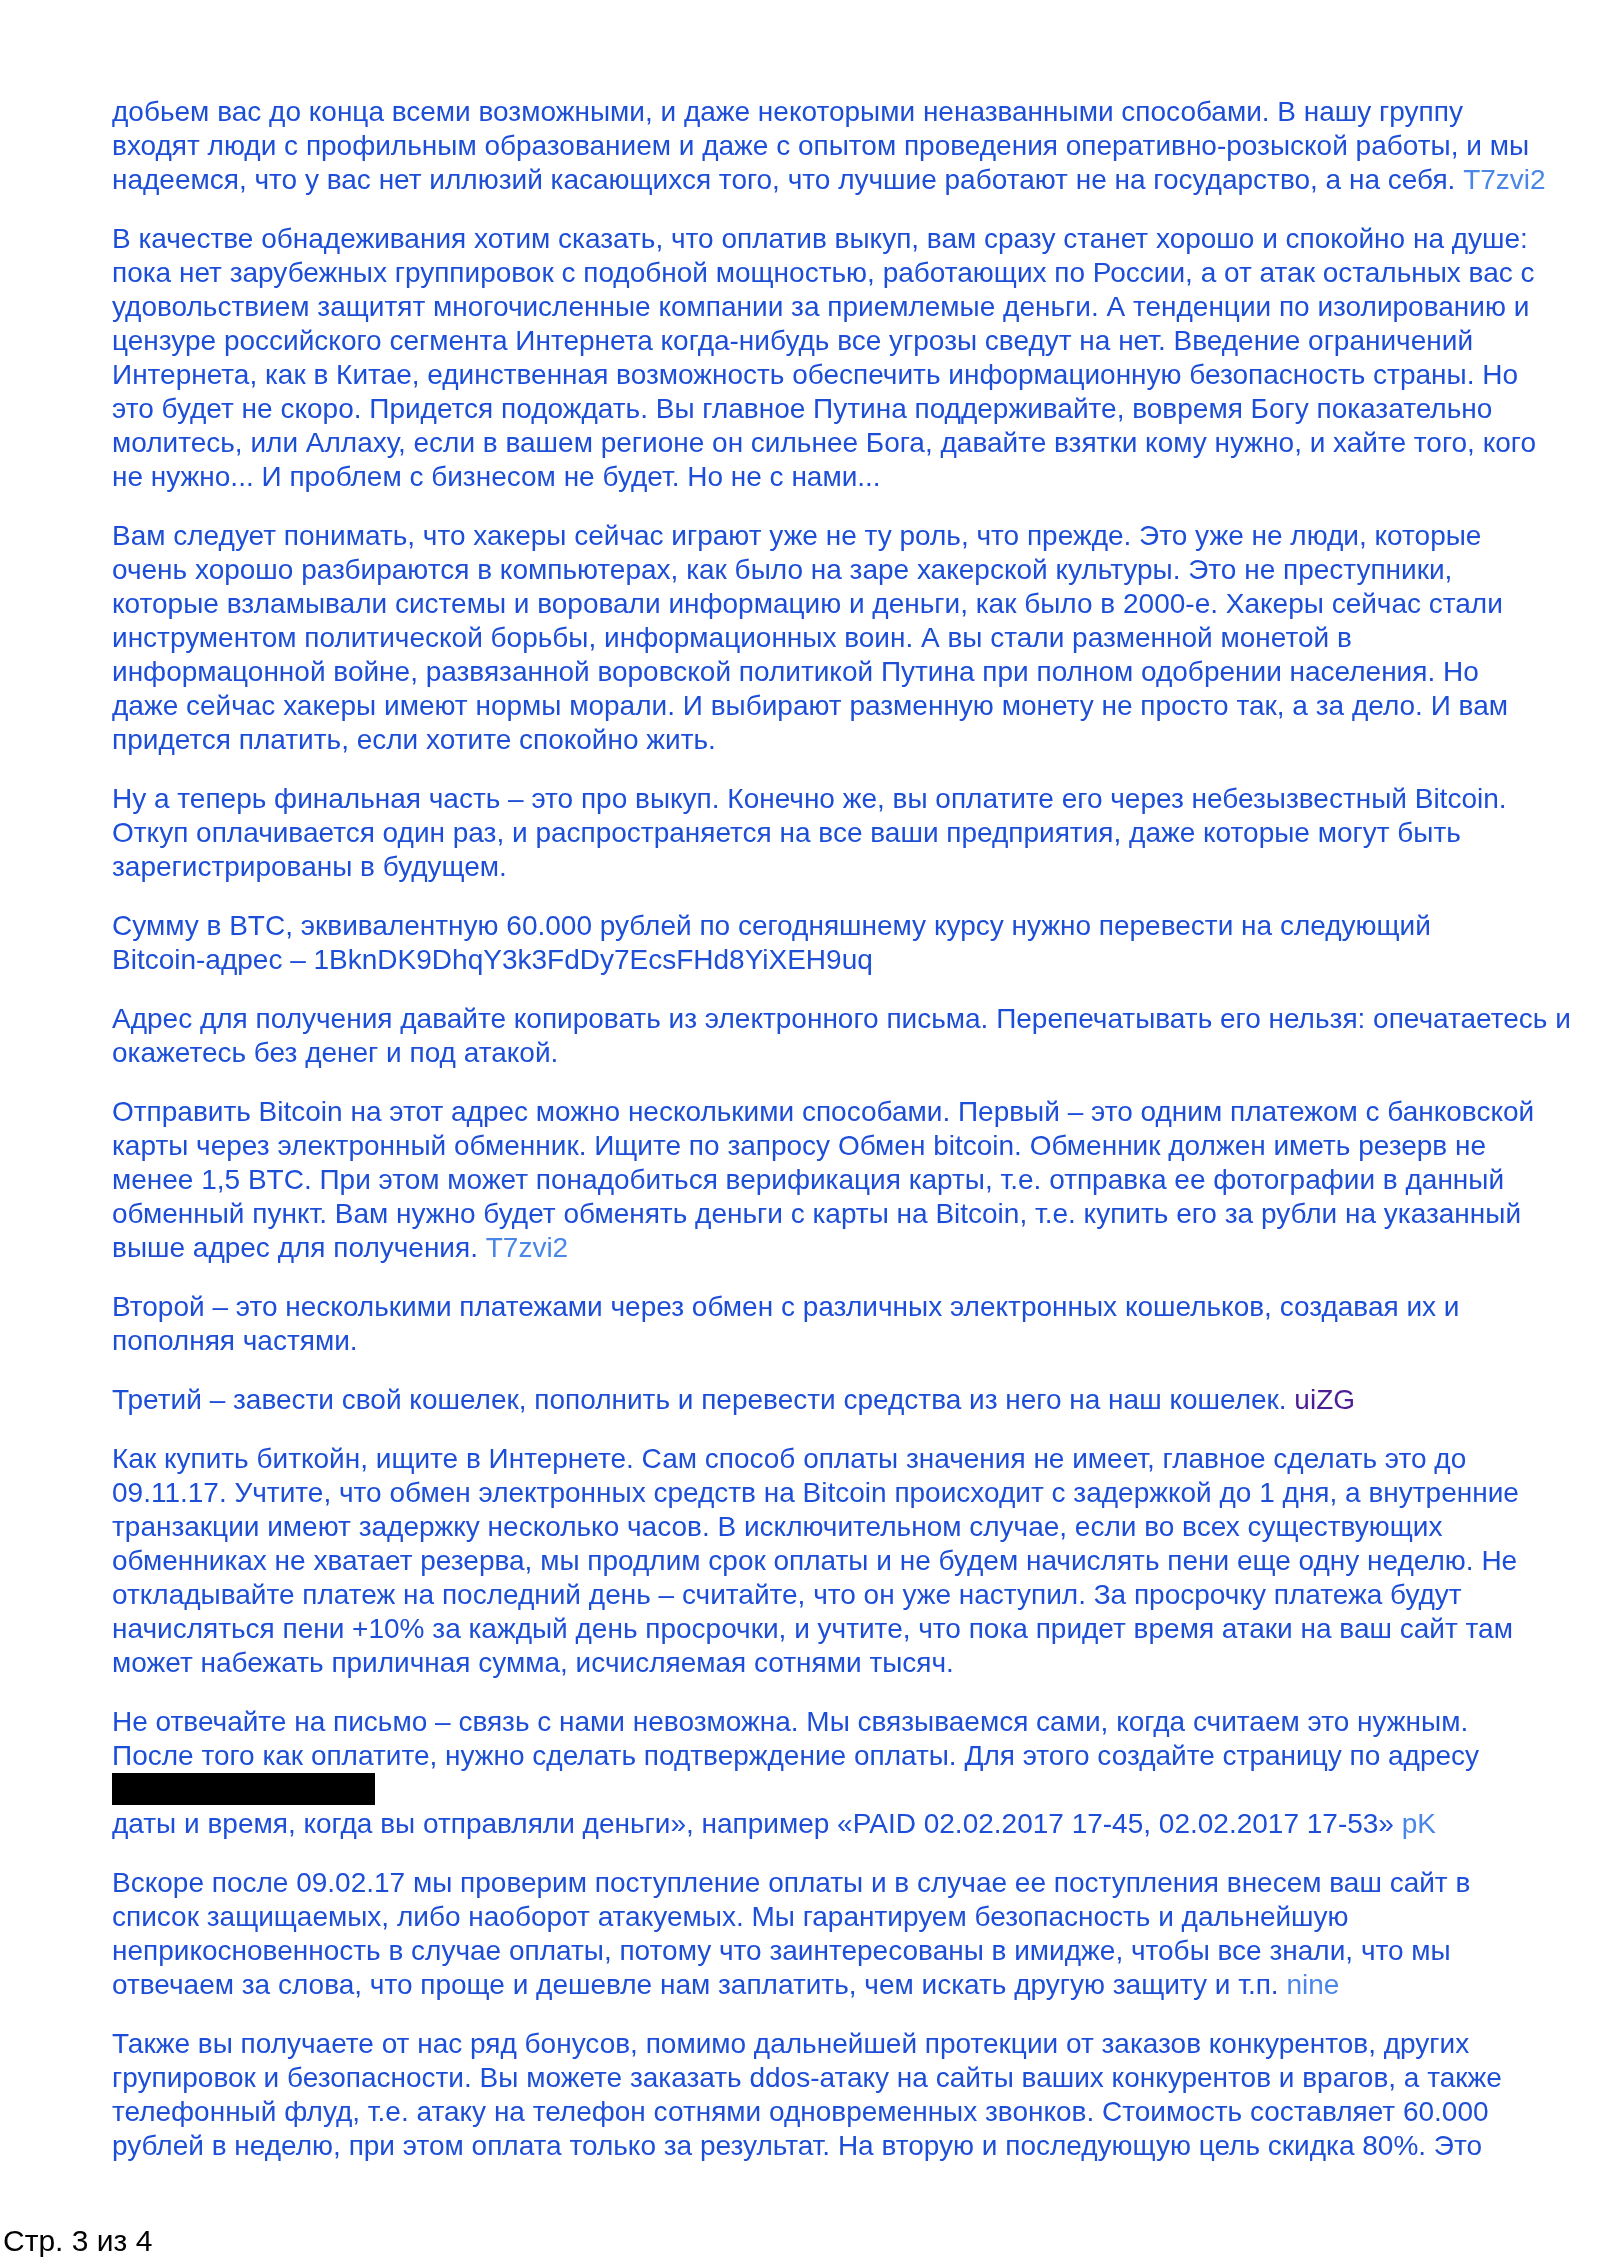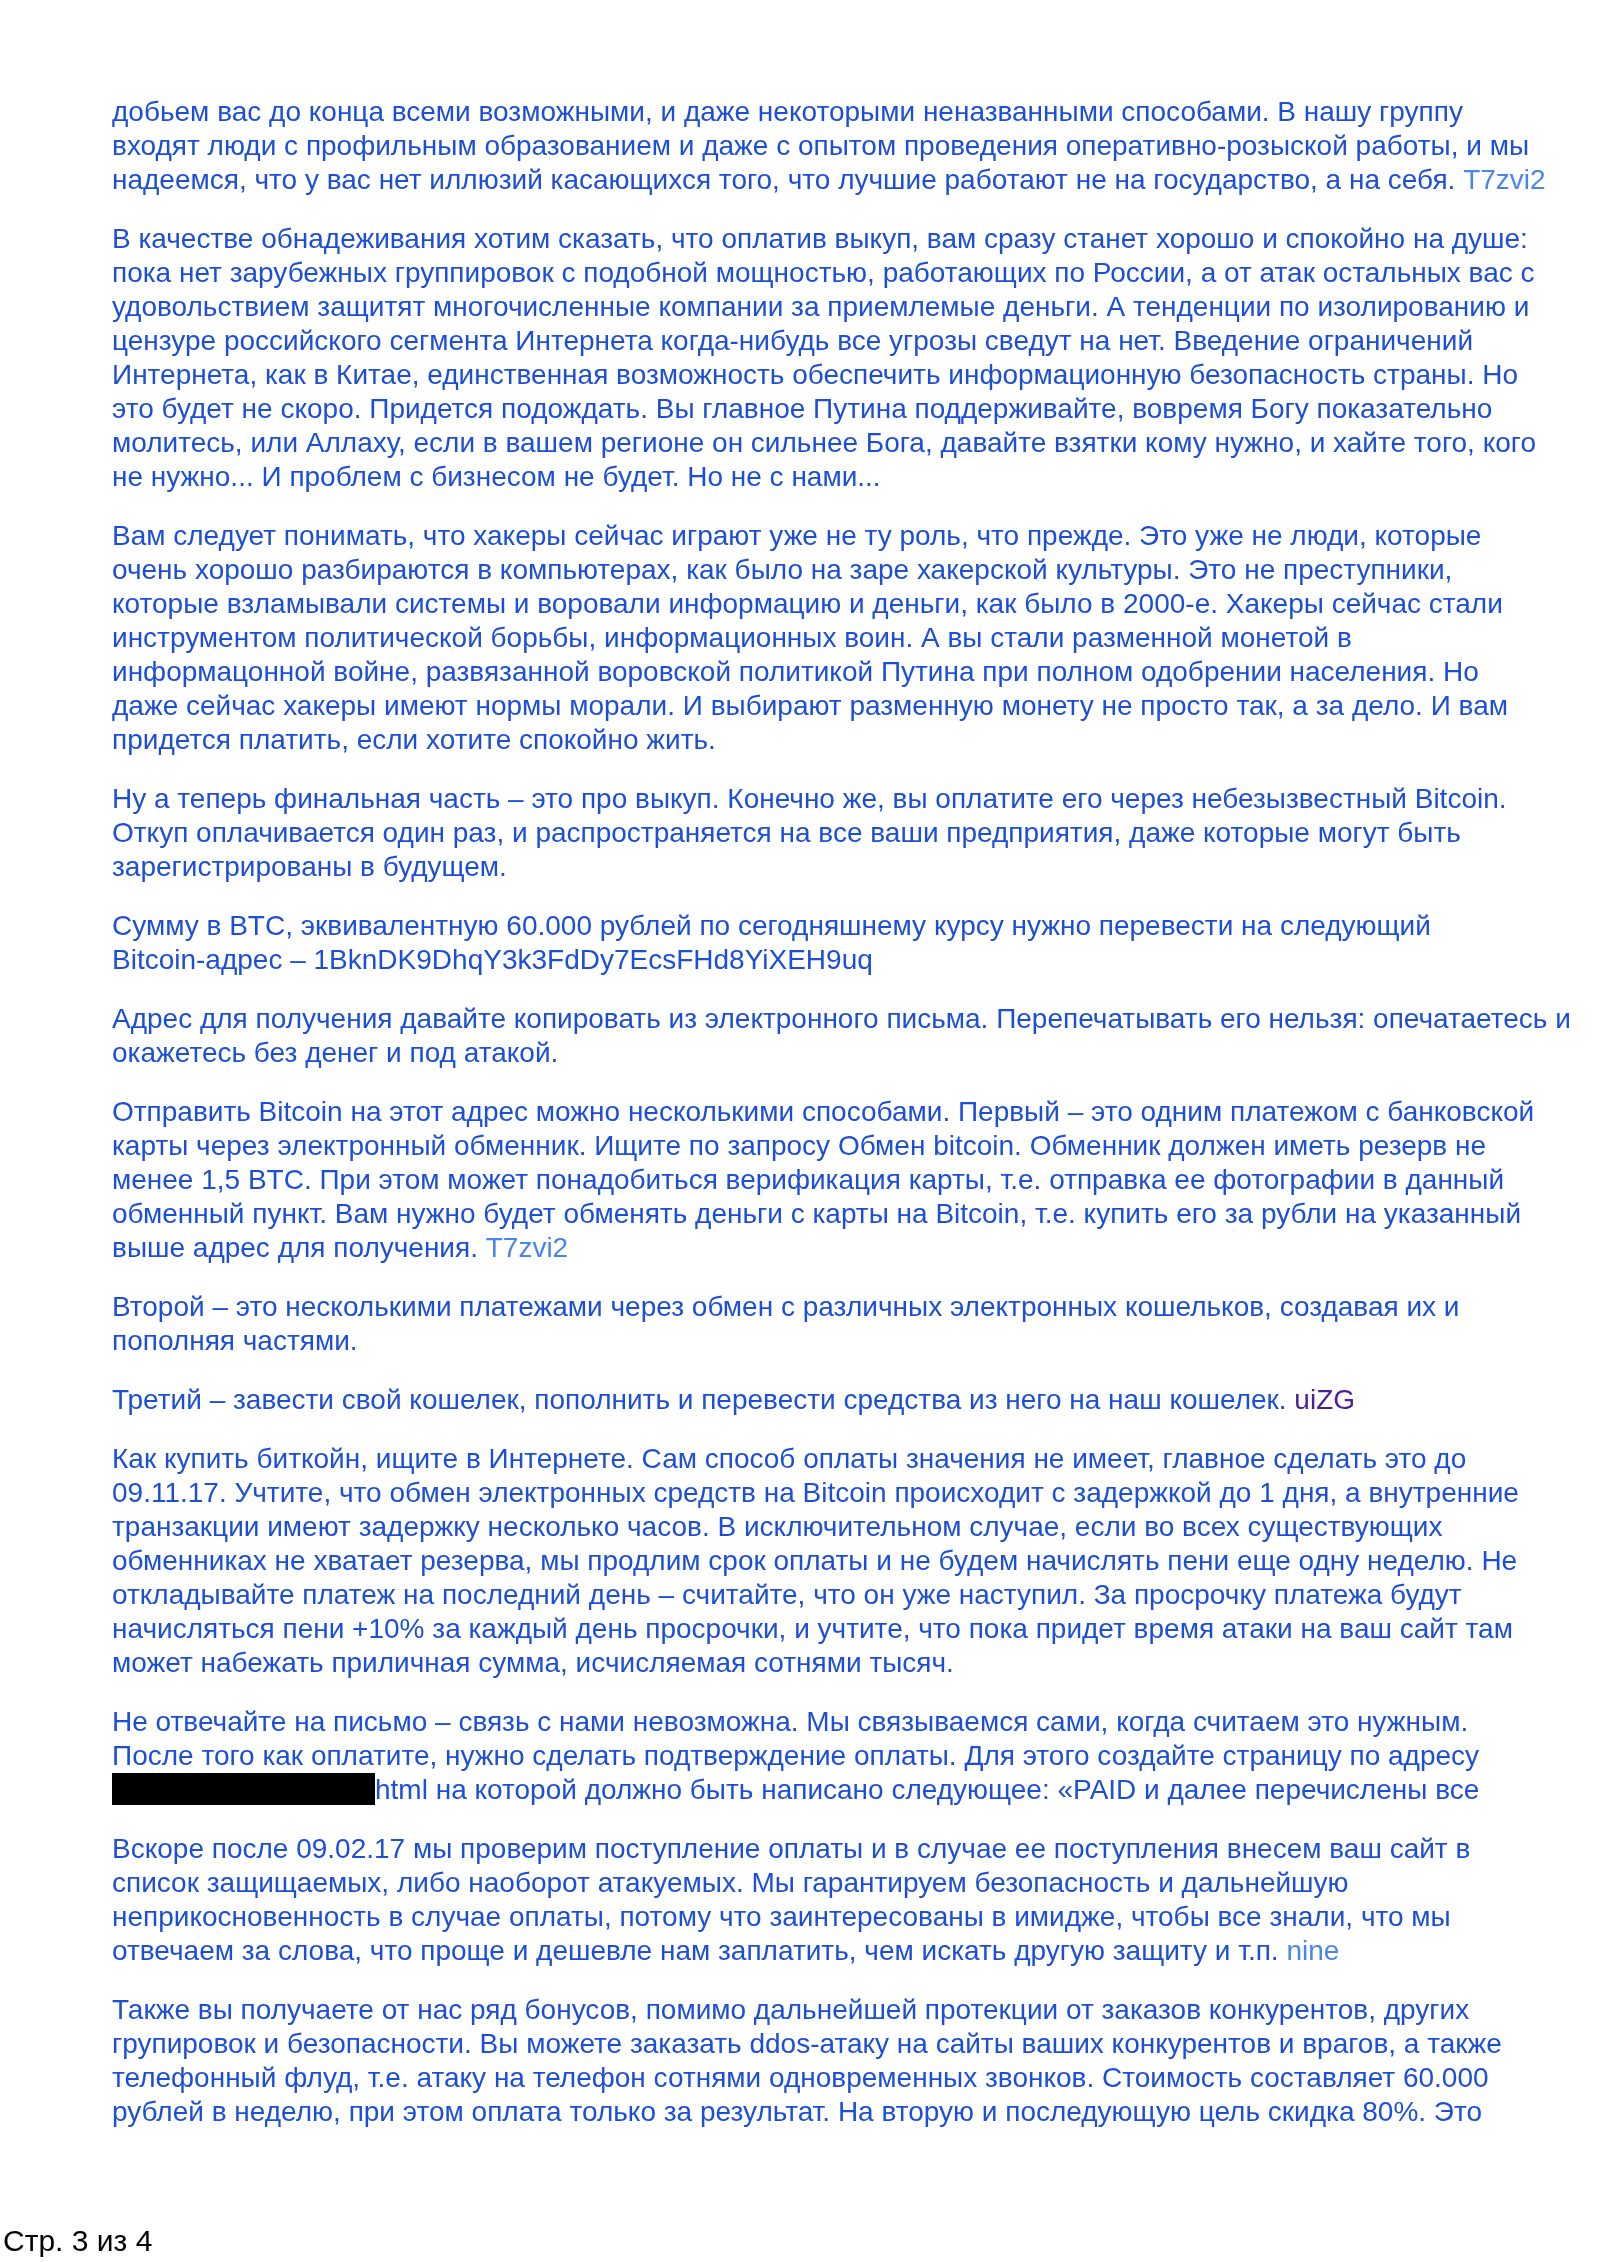--- a/index.html
+++ b/index.html
@@ -104,21 +104,22 @@
       <div class="line"><span class="run">09.11.17. Учтите, что обмен электронных средств на Bitcoin происходит с задержкой до 1 дня, а внутренние</span></div>
       <div class="line"><span class="run">транзакции имеют задержку несколько часов. В исключительном случае, если во всех существующих</span></div>
       <div class="line"><span class="run">обменниках не хватает резерва, мы продлим срок оплаты и не будем начислять пени еще одну неделю. Не</span></div>
       <div class="line"><span class="run">откладывайте платеж на последний день – считайте, что он уже наступил. За просрочку платежа будут</span></div>
       <div class="line"><span class="run">начисляться пени +10% за каждый день просрочки, и учтите, что пока придет время атаки на ваш сайт там</span></div>
       <div class="line"><span class="run">может набежать приличная сумма, исчисляемая сотнями тысяч.</span></div>
     </div>
     <div class="para">
       <div class="line"><span class="run">Не отвечайте на письмо – связь с нами невозможна. Мы связываемся сами, когда считаем это нужным.</span></div>
       <div class="line"><span class="run">После того как оплатите, нужно сделать подтверждение оплаты. Для этого создайте страницу по адресу</span></div>
-      <div class="line"><span class="redacted" style="width: 263px;"></span><span class="run">html на которой должно быть написано следующее: «PAID и далее перечислены все</span></div>
+      <div class="line"><span class="redacted" style="width: 263px;"></span></div>
+      <div class="line"><span class="run">даты и время, когда вы отправляли деньги», например «PAID 02.02.2017 17-45, 02.02.2017 17-53» </span><a class="link" style="color: rgb(74, 134, 232);">pK</a></div>
     </div>
     <div class="para">
       <div class="line"><span class="run">Вскоре после 09.02.17 мы проверим поступление оплаты и в случае ее поступления внесем ваш сайт в</span></div>
       <div class="line"><span class="run">список защищаемых, либо наоборот атакуемых. Мы гарантируем безопасность и дальнейшую</span></div>
       <div class="line"><span class="run">неприкосновенность в случае оплаты, потому что заинтересованы в имидже, чтобы все знали, что мы</span></div>
       <div class="line"><span class="run">отвечаем за слова, что проще и дешевле нам заплатить, чем искать другую защиту и т.п. </span><a class="link" style="color: rgb(74, 134, 232);">nine</a></div>
     </div>
     <div class="para">
       <div class="line"><span class="run">Также вы получаете от нас ряд бонусов, помимо дальнейшей протекции от заказов конкурентов, других</span></div>
       <div class="line"><span class="run">групировок и безопасности. Вы можете заказать ddos-атаку на сайты ваших конкурентов и врагов, а также</span></div>

